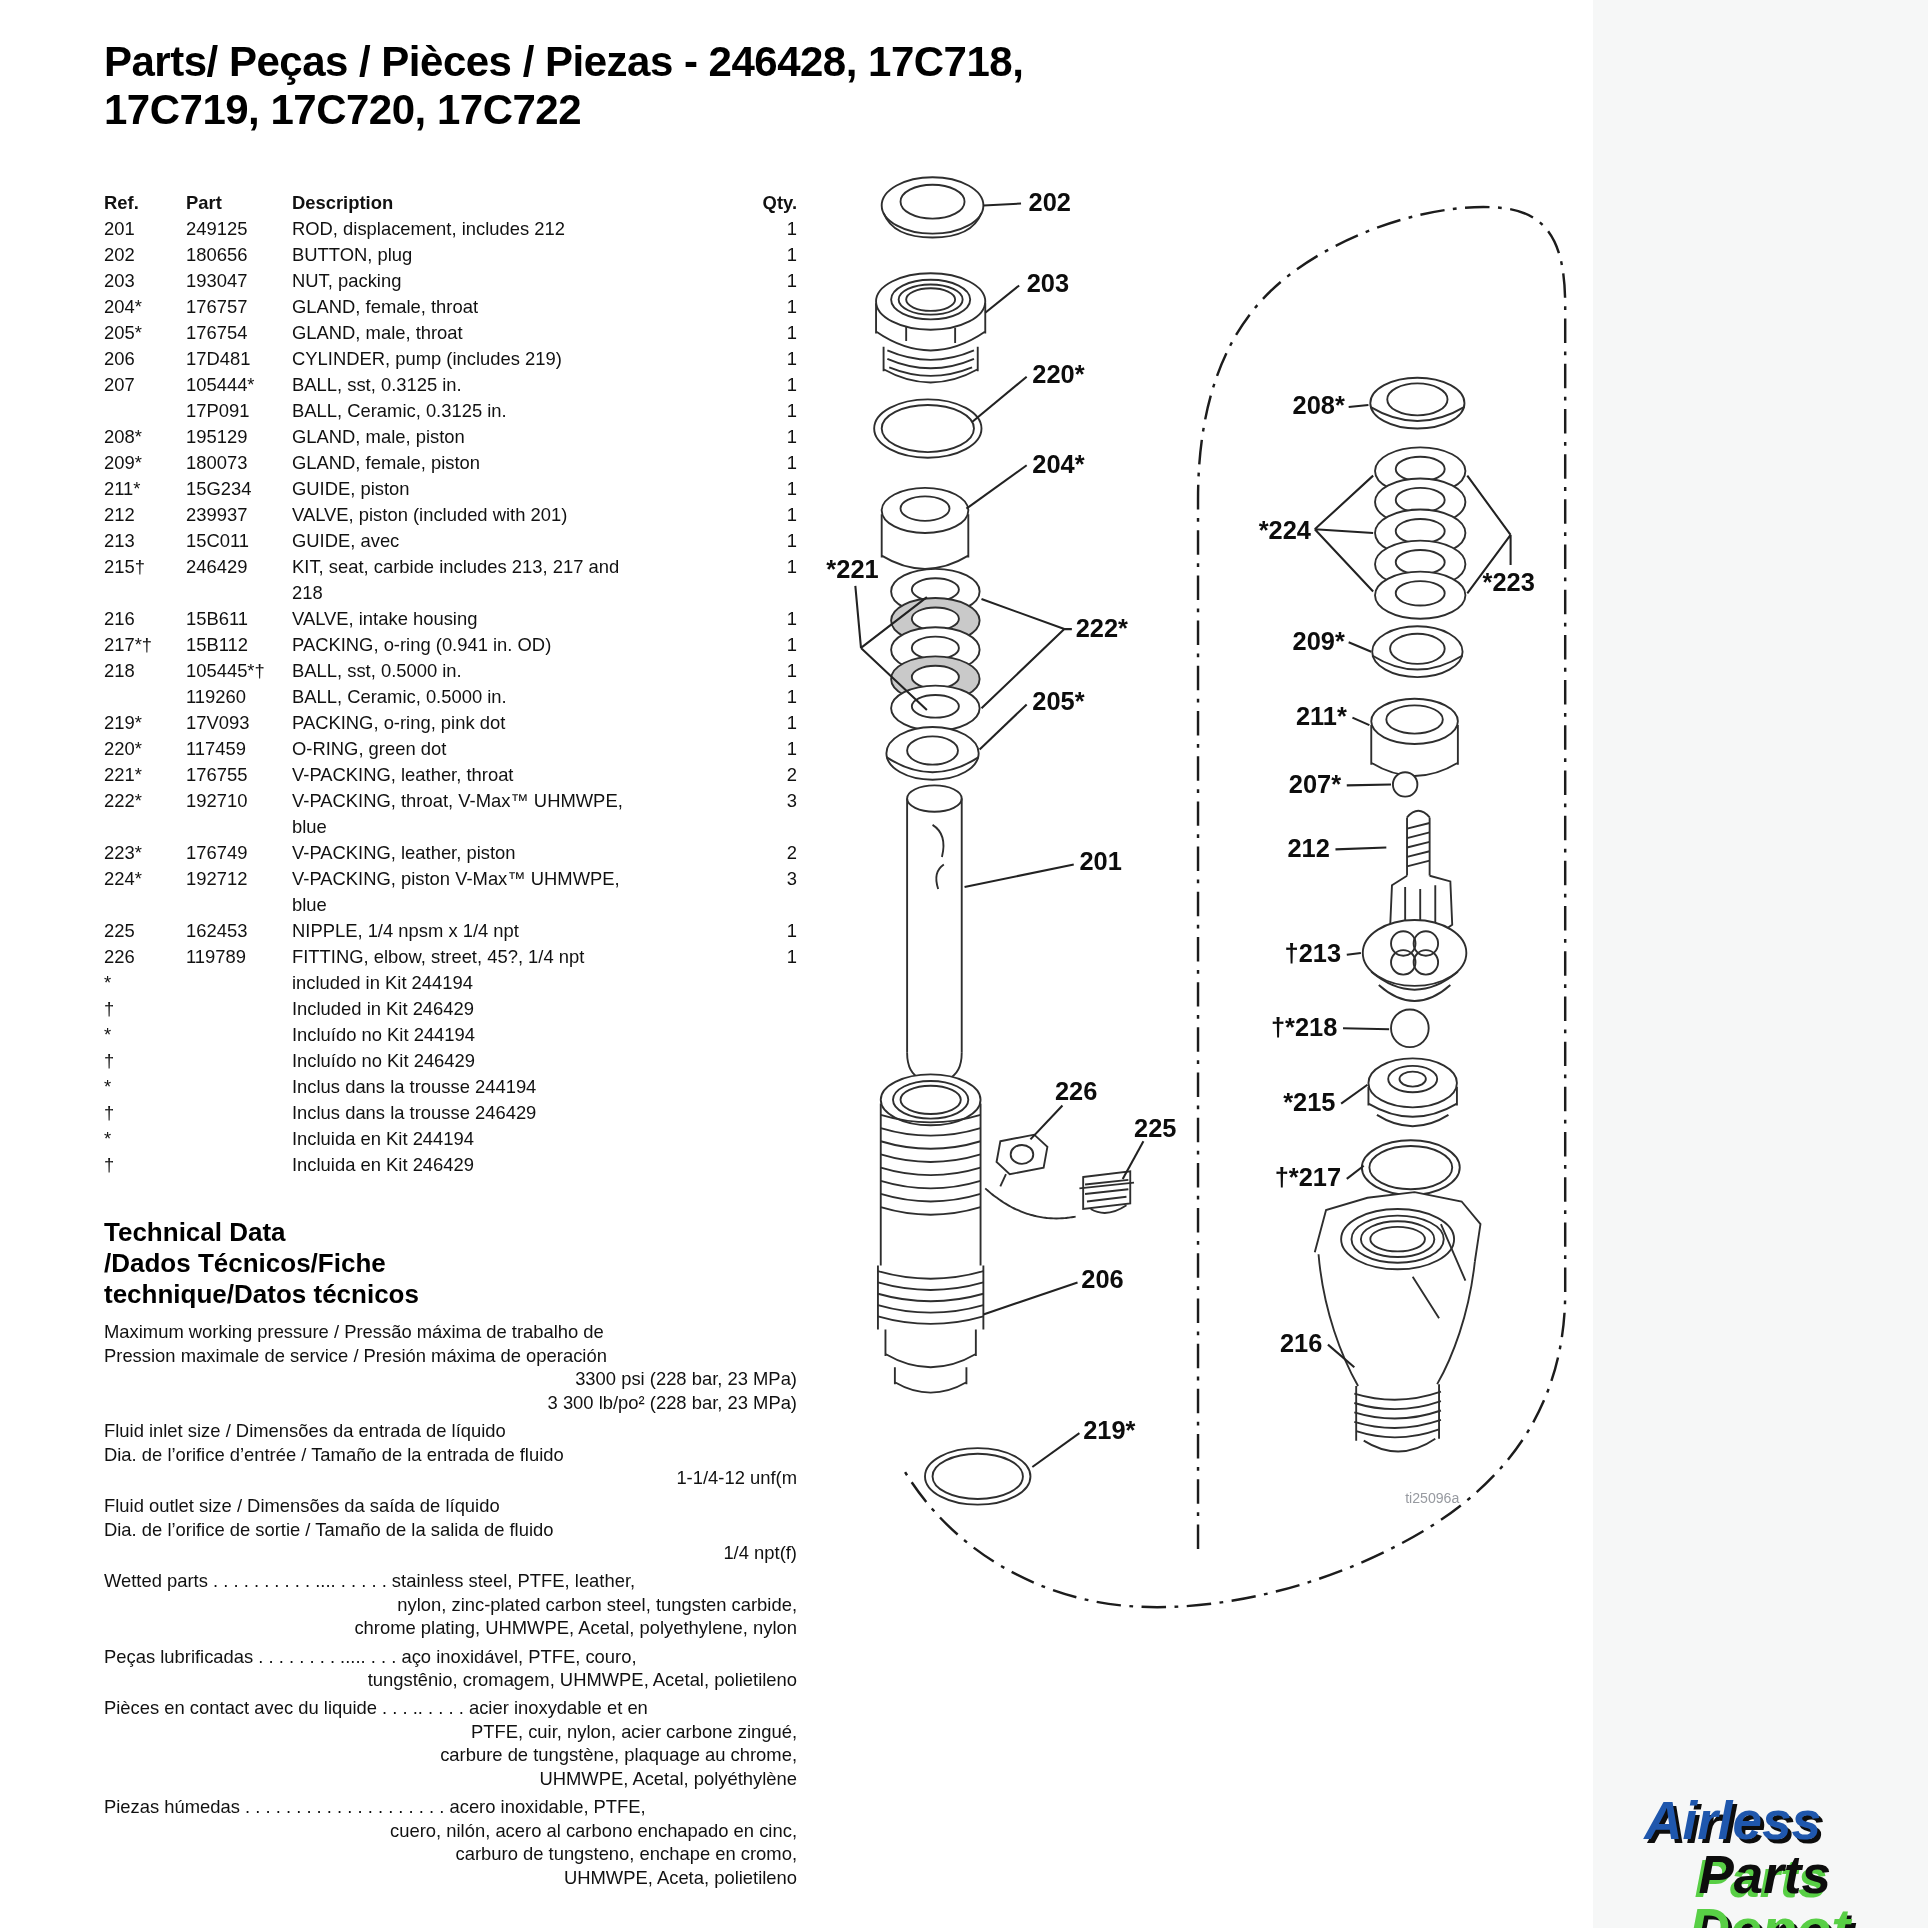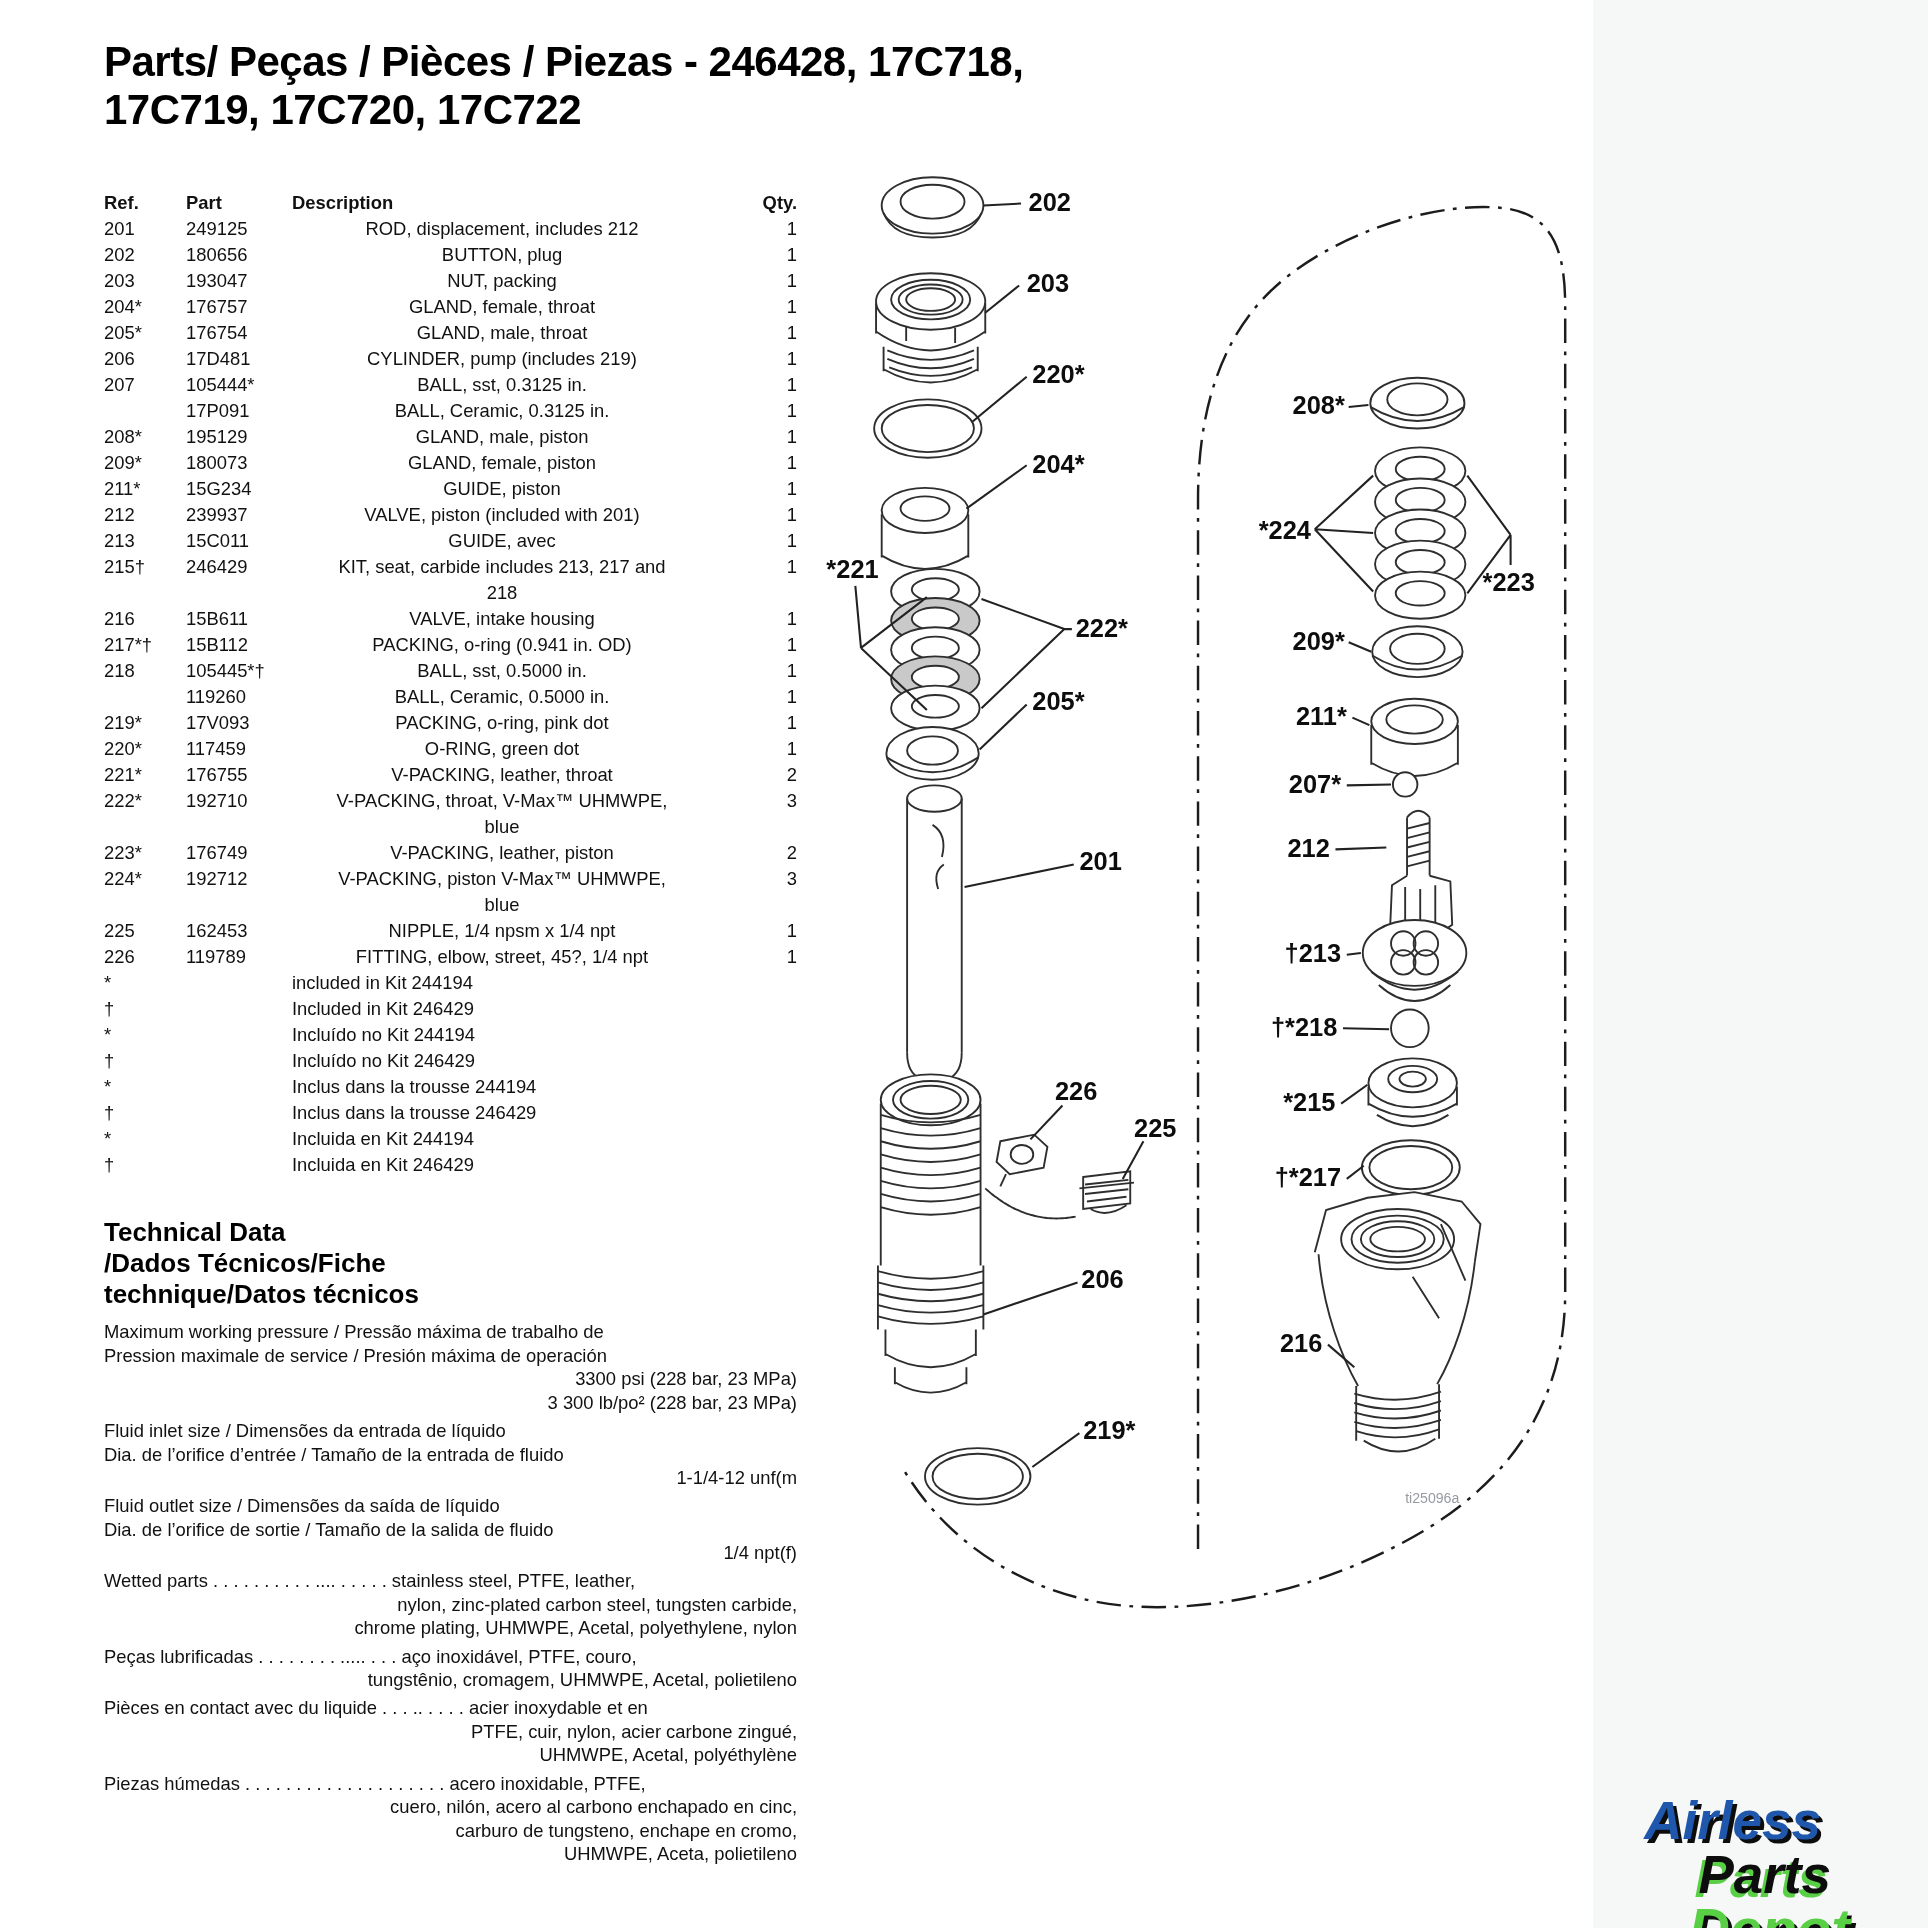--- a/index.html
+++ b/index.html
@@ -6,21 +6,21 @@
   .page{position:relative;width:1928px;height:1928px;background:#ffffff;overflow:hidden;
         font-family:"Liberation Sans",sans-serif;color:#111;padding-left:20px;}
   .margin-strip{position:absolute;left:1593px;top:0;width:335px;height:1928px;background:#f6f7f7;}
   .title{position:absolute;left:104px;top:38px;width:1130px;font-size:42px;line-height:48px;
          font-weight:bold;letter-spacing:-0.5px;color:#000;}
   
   .ptable{position:absolute;left:104px;top:190px;width:693px;display:grid;
           grid-template-columns:82px 106px 420px 85px;font-size:18.4px;line-height:26px;}
   .ptable .hd{font-weight:bold;}
   .ptable .c4{text-align:right;}
-  .ptable .wrap{white-space:pre-line;text-align:center;}
+  .ptable .wrap{white-space:pre-line;}
   .ptable .fn-text{grid-column:3 / span 2;}
   
   .tech{position:absolute;left:104px;top:1217px;width:693px;}
   .tech h3{margin:0;font-size:26px;line-height:31px;font-weight:bold;color:#000;}
   .tech .tpara{margin-top:0;margin-bottom:4.7px;font-size:18.4px;line-height:23.5px;}
   .tech .tl{text-align:left;}
   .tech .tr{text-align:right;}
   
   svg.diagram{position:absolute;left:603px;top:132px;}
   .ln{stroke:#2e2e2e;stroke-width:2;fill:none;}
@@ -214,20 +214,21 @@
           <div class="tr">nylon, zinc-plated carbon steel, tungsten carbide,</div>
           <div class="tr">chrome plating, UHMWPE, Acetal, polyethylene, nylon</div>
         </div>
         <div class="tpara">
           <div class="tl">Peças lubrificadas . . . . . . . . ..... . . . aço inoxidável, PTFE, couro,</div>
           <div class="tr">tungstênio, cromagem, UHMWPE, Acetal, polietileno</div>
         </div>
         <div class="tpara">
           <div class="tl">Pièces en contact avec du liquide . . . .. . . . . acier inoxydable et en</div>
           <div class="tr">PTFE, cuir, nylon, acier carbone zingué,</div>
+          <div class="tr">carbure de tungstène, plaquage au chrome,</div>
           <div class="tr">UHMWPE, Acetal, polyéthylène</div>
         </div>
         <div class="tpara">
           <div class="tl">Piezas húmedas . . . . . . . . . . . . . . . . . . . . acero inoxidable, PTFE,</div>
           <div class="tr">cuero, nilón, acero al carbono enchapado en cinc,</div>
           <div class="tr">carburo de tungsteno, enchape en cromo,</div>
           <div class="tr">UHMWPE, Aceta, polietileno</div>
         </div>
       </div>
   </div>

